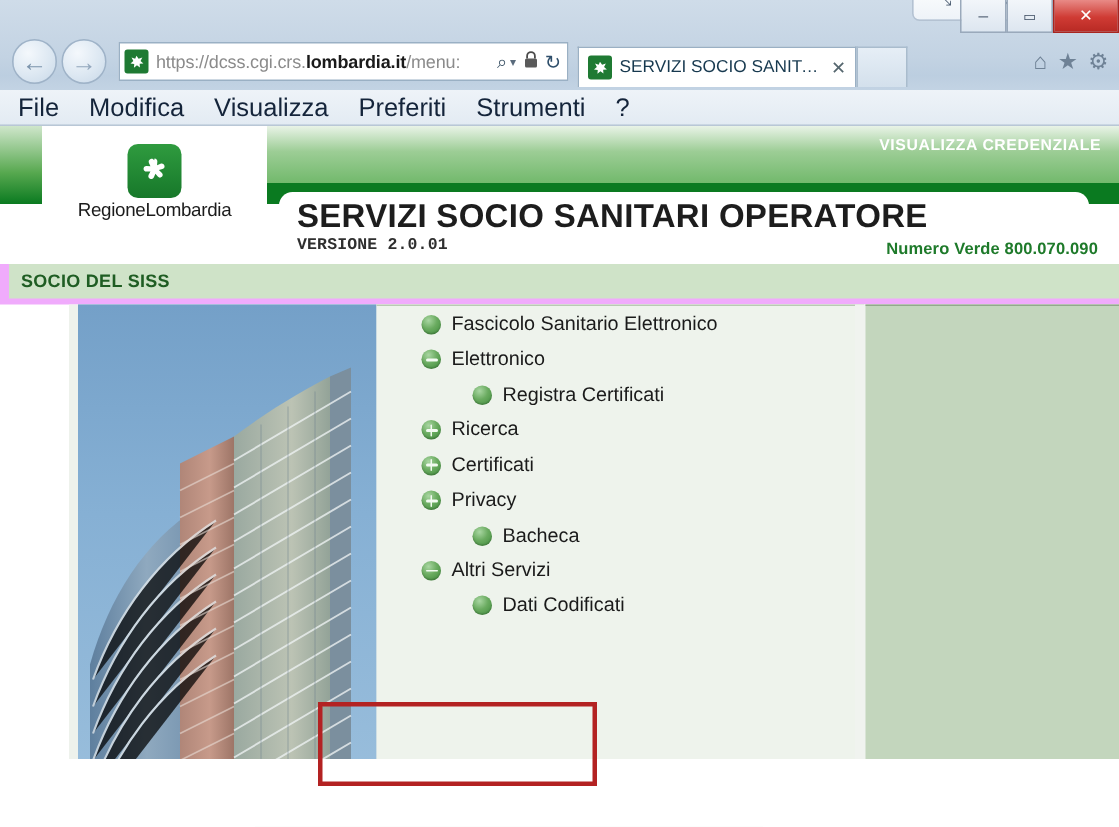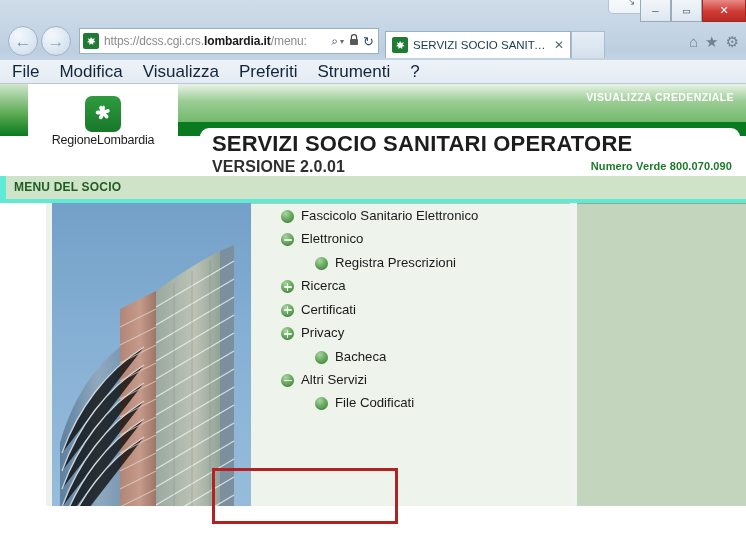--- a/index.html
+++ b/index.html
@@ -130,36 +130,36 @@
     align-items:center; justify-content:center; gap:1px;
   }
   .logo-mark {
     width:36px; height:36px; border-radius:7px;
     background:linear-gradient(to bottom,#2f9b3f 0%, #17782a 100%);
     display:flex; align-items:center; justify-content:center;
   }
   .logo-text { font-size:12.5px; color:#1b1b1b; font-weight:400; letter-spacing:-0.2px; }
 
   .title-card {
-    position:absolute; left:200px; top:44px; width:540px; height:46px;
+    position:absolute; left:186px; top:44px; width:540px; height:46px;
     background:#ffffff; border-radius:9px 9px 0 0;
     padding:4px 0 0 12px;
   }
   .title-main {
     font-size:22px; font-weight:700; color:#1d1d1d;
     letter-spacing:0.2px; line-height:1.05; white-space:nowrap;
   }
-  .title-ver { font-size:16px; font-weight:700; color:#2f2f2f; margin-top:3px; letter-spacing:0.1px; }
+  .title-ver { font-size:11px; font-weight:700; color:#2f2f2f; margin-top:3px; letter-spacing:0.1px;font-family:Liberation Mono, monospace; }
 
   .credenziale {
     position:absolute; right:12px; top:7px;
     font-size:10.5px; font-weight:700; color:#ffffff; letter-spacing:0.4px;
   }
 
-  .subbar { position:relative; width:746px; height:27px; background:#5eead4; }
+  .subbar { position:relative; width:746px; height:27px; background:#f0abfc; }
   .subbar-green {
     position:absolute; left:6px; top:0; width:740px; height:23px;
     background:#cfe3c8;
   }
   .menusiss {
     position:absolute; left:14px; top:4px;
     font-size:12px; font-weight:700; color:#1f5d23; letter-spacing:0.2px;
   }
   .numero-verde {
     position:absolute; right:14px; top:-16px;
@@ -314,21 +314,21 @@
 
       <div class="title-card">
         <div class="title-main">SERVIZI SOCIO SANITARI OPERATORE</div>
         <div class="title-ver">VERSIONE 2.0.01</div>
       </div>
     </div>
 
     <div class="subbar">
       <div class="numero-verde">Numero Verde 800.070.090</div>
       <div class="subbar-green"></div>
-      <div class="menusiss">MENU DEL SOCIO</div>
+      <div class="menusiss">SOCIO DEL SISS</div>
     </div>
 
     <div class="body-cols">
 
       <div class="photo-col">
         <div class="sky"></div>
         <svg class="tower" viewBox="0 0 199 348" preserveAspectRatio="none" aria-hidden="true">
           <defs>
             <linearGradient id="glassA" x1="0" y1="0" x2="1" y2="0">
               <stop offset="0%" stop-color="#5e7f9e"></stop>
@@ -409,21 +409,21 @@
             <span class="node-label">Fascicolo Sanitario Elettronico</span>
           </li>
 
           <li class="node lvl0">
             <span class="bullet minus"></span>
             <span class="node-label">Elettronico</span>
           </li>
 
           <li class="node lvl1">
             <span class="bullet"></span>
-            <span class="node-label">Registra Prescrizioni</span>
+            <span class="node-label">Registra Certificati</span>
           </li>
 
 
 
           <li class="node lvl0">
             <span class="bullet plus"></span>
             <span class="node-label">Ricerca</span>
           </li>
 
           <li class="node lvl0">
@@ -441,21 +441,21 @@
             <span class="node-label">Bacheca</span>
           </li>
 
           <li class="node lvl0">
             <span class="bullet minus"></span>
             <span class="node-label">Altri Servizi</span>
           </li>
 
           <li class="node lvl1">
             <span class="bullet"></span>
-            <span class="node-label">File Codificati</span>
+            <span class="node-label">Dati Codificati</span>
           </li>
         </ul>
       </div>
 
       <div class="right-col-gap"></div>
       <div class="right-col"></div>
 
     </div>
   </div>
 

